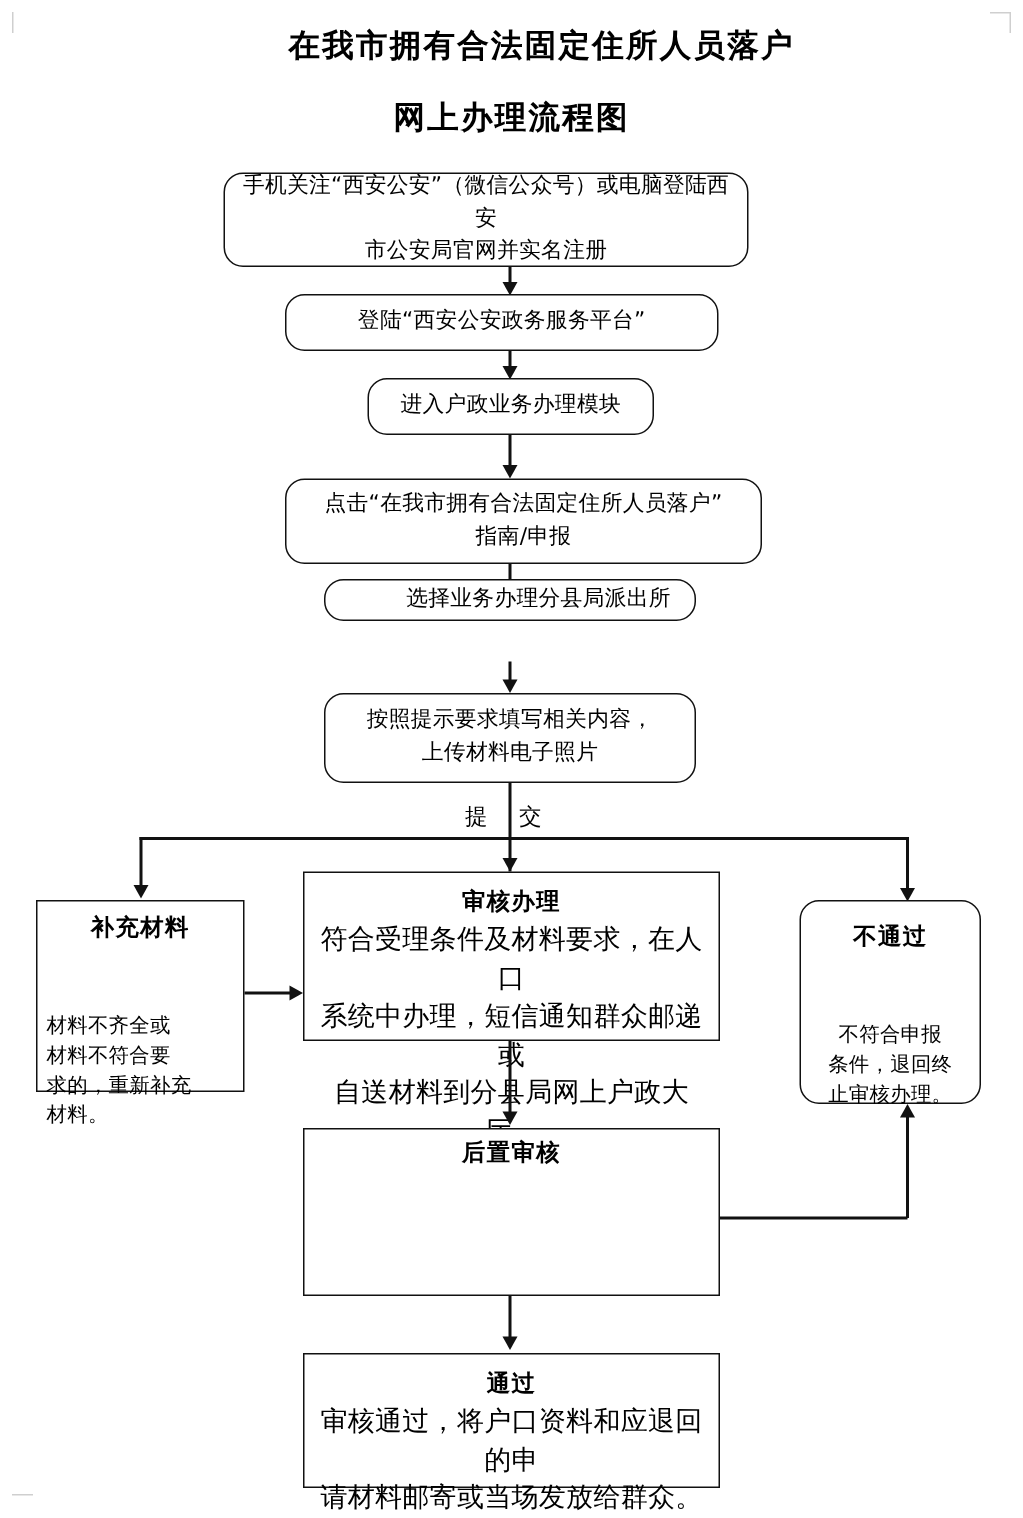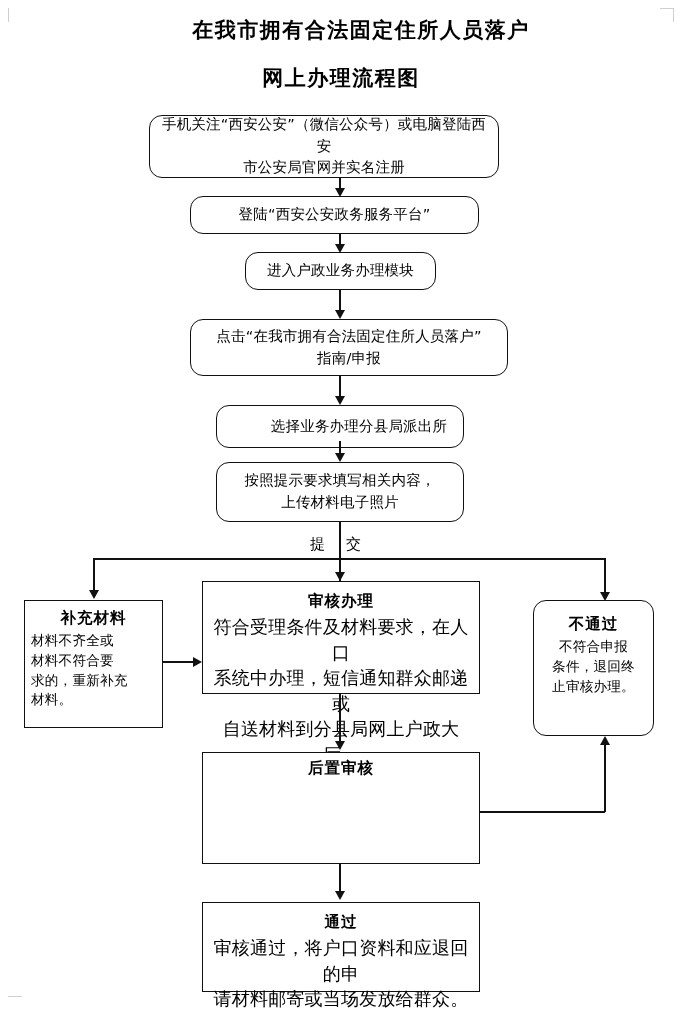--- a/index.html
+++ b/index.html
@@ -65,21 +65,21 @@
   .node .body {
     font-size: 18px;
     line-height: 1.42;
     letter-spacing: 0.2px;
   }
   .node .txt {
     white-space: pre-line;
   }
 
   
-  .node.side .body { font-size: 13.6px; line-height: 1.45; }
+  .node.side .body { font-size: 13.6px; line-height: 1.45; margin-top: 44px; }
   .node.side.left-align .body { text-align: left; align-self: stretch; }
 
   
   .vline, .hline {
     position: absolute;
     background: #111111;
   }
   .vline { width: 1.6px; }
   .hline { height: 1.6px; }
 
@@ -153,21 +153,21 @@
   <div class="arrow-down" style="left:334.5px; top:310px;"></div>
 
   <div class="node rounded" style="left:190px; top:319px; width:318px; height:57px;">
     <div class="txt">点击“在我市拥有合法固定住所人员落户”
 指南/申报</div>
   </div>
 
   <div class="vline" style="left:339px; top:376px; height:23px;"></div>
   <div class="arrow-down" style="left:334.5px; top:396px;"></div>
 
-  <div class="node rounded" style="left:216px; top:405px; width:248px; height:43px;padding-left:44px;">
+  <div class="node rounded" style="left:216px; top:386px; width:248px; height:28px;padding-left:44px;">
     <div class="txt">选择业务办理分县局派出所</div>
   </div>
 
   <div class="vline" style="left:339px; top:441px; height:17px;"></div>
   <div class="arrow-down" style="left:334.5px; top:453px;"></div>
 
   <div class="node rounded" style="left:216px; top:462px; width:248px; height:60px;">
     <div class="txt">按照提示要求填写相关内容，
 上传材料电子照片</div>
   </div>

